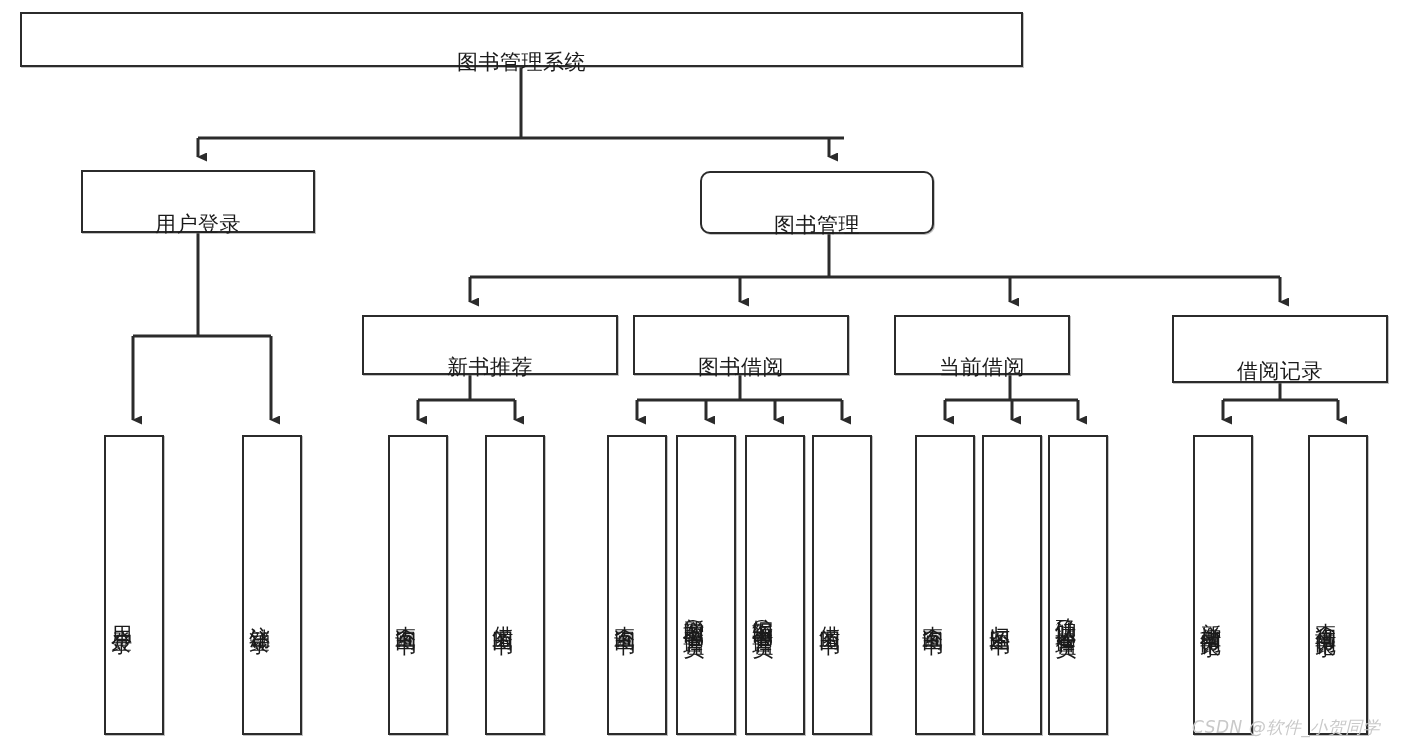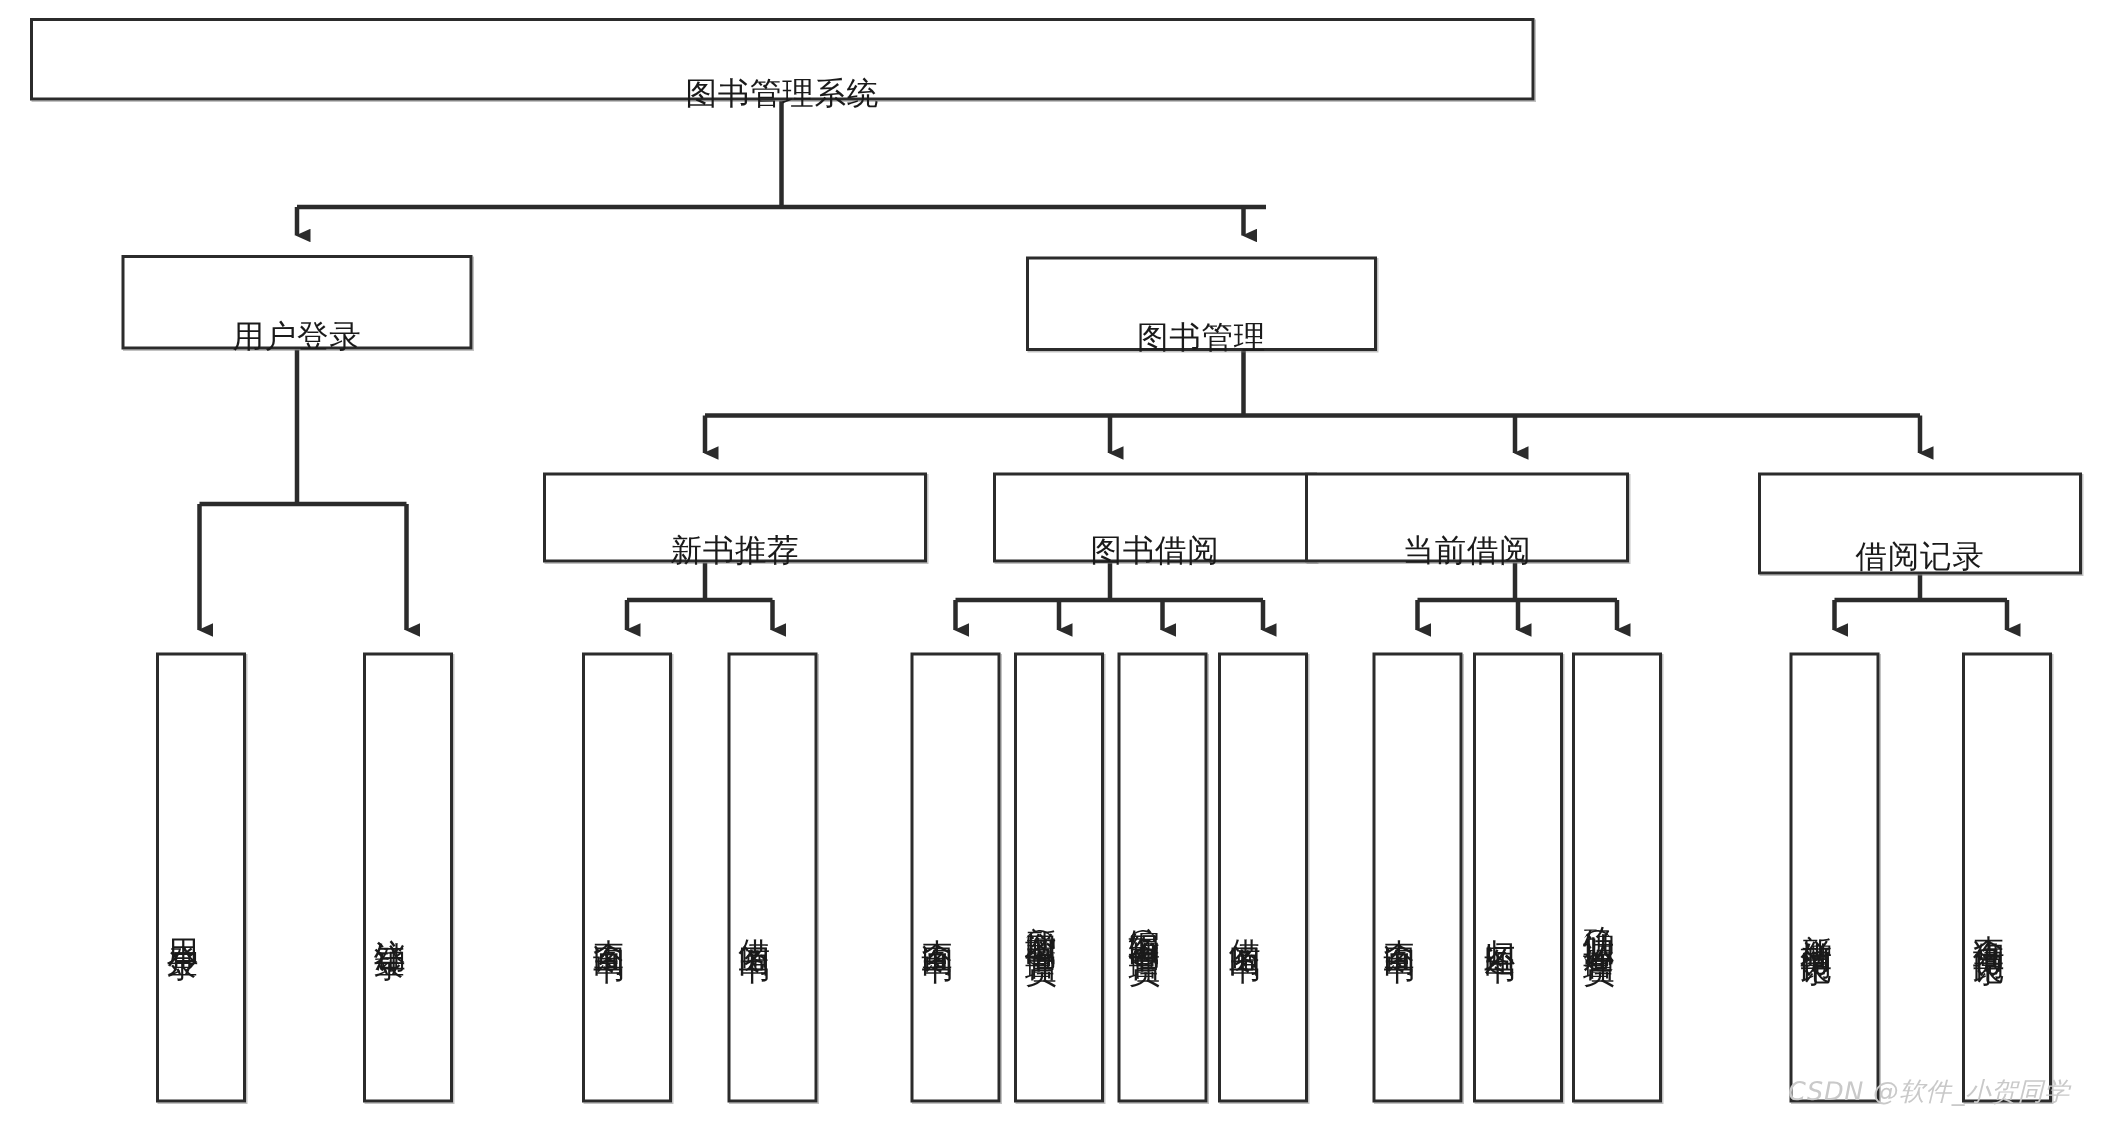--- a/index.html
+++ b/index.html
@@ -122,31 +122,31 @@
     </g>
   </svg>
 
   <div class="node" style="left:20px; top:12px; width:1003px; height:55px;">
     <span class="label">图书管理系统</span>
   </div>
 
   <div class="node" style="left:81px; top:170px; width:234px; height:63px;">
     <span class="label">用户登录</span>
   </div>
-  <div class="node" style="left:684px; top:171px; width:234px; height:63px;">
+  <div class="node" style="left:700px; top:171px; width:234px; height:63px;border-radius:10px;">
     <span class="label">图书管理</span>
   </div>
 
   <div class="node" style="left:362px; top:315px; width:256px; height:60px;">
     <span class="label">新书推荐</span>
   </div>
-  <div class="node" style="left:662px; top:315px; width:216px; height:60px;">
+  <div class="node" style="left:633px; top:315px; width:216px; height:60px;">
     <span class="label">图书借阅</span>
   </div>
-  <div class="node" style="left:870px; top:315px; width:216px; height:60px;justify-content:center;">
+  <div class="node" style="left:894px; top:315px; width:176px; height:60px;justify-content:center;">
     <span class="label">当前借阅</span>
   </div>
   <div class="node" style="left:1172px; top:315px; width:216px; height:68px;">
     <span class="label">借阅记录</span>
   </div>
 
   <div class="node vert" style="left:104px; top:435px; width:60px; height:300px;">
     <span class="label">用户登录</span>
   </div>
   <div class="node vert" style="left:242px; top:435px; width:60px; height:300px;">

